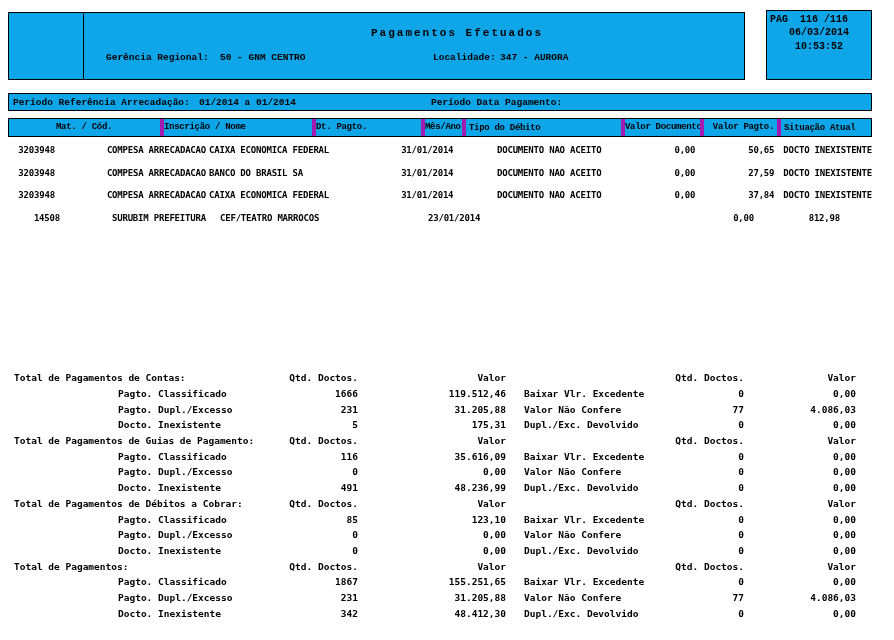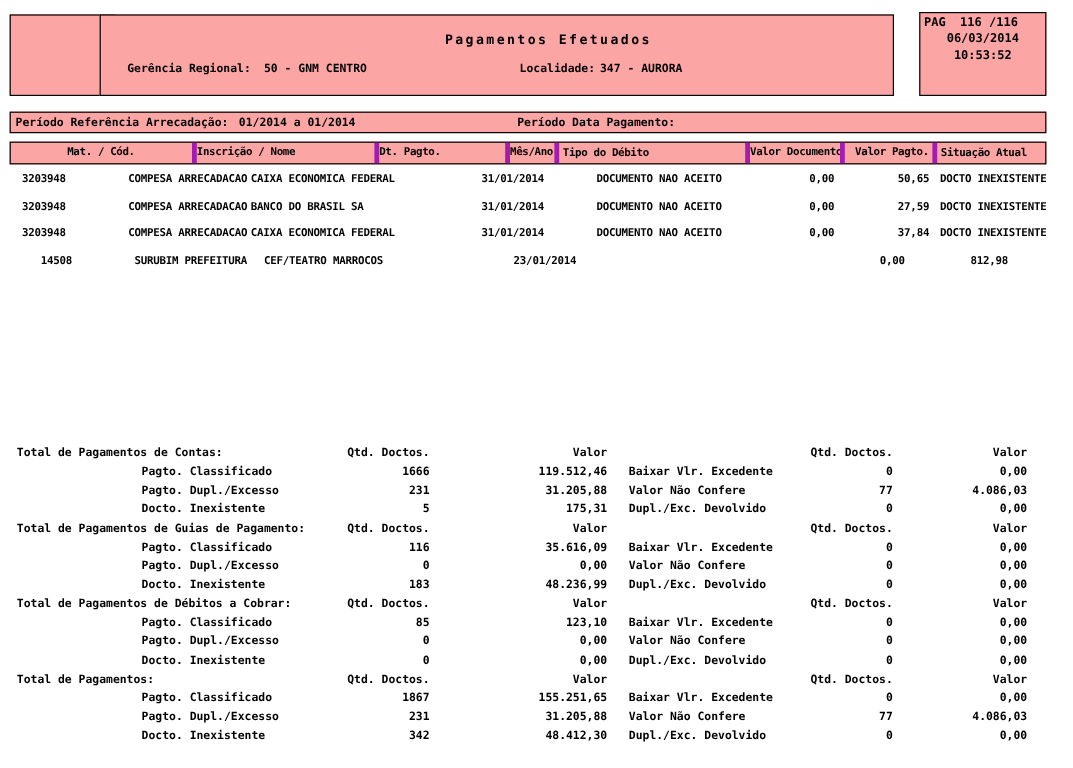--- a/index.html
+++ b/index.html
@@ -2,21 +2,21 @@
 <html><head>
 <meta charset="utf-8">
 <style>
   * { margin:0; padding:0; box-sizing:border-box; }
   html,body { background:#fff; }
   body {
     width:894px; height:640px; position:relative; overflow:hidden;
     font-family:"DejaVu Sans Mono","Liberation Mono",monospace;
     color:#000; font-weight:bold;
   }
-  .box { position:absolute; border:1px solid #000; background:#fca5a5; }
+  .box { position:absolute; border:1px solid #000; background:#0ea5e9;font-family:Liberation Mono, monospace; }
 
   
   #hdr-left  { left:8px;  top:12px; width:88px;  height:68px; }
   #hdr-mid   { left:83px; top:12px; width:662px; height:68px; }
   #hdr-right { left:766px;top:10px; width:106px; height:70px; }
   #title { position:absolute; top:14px; left:0; right:0; text-align:center;
            font-size:11px; letter-spacing:2px; text-indent:86px; white-space:nowrap; }
   .h2span { position:absolute; top:39px; font-size:9.5px; white-space:nowrap; }
   #ger-label { left:22px; } #ger-value { left:136px; }
   #loc-label { left:349px; } #loc-value { left:416px; }
@@ -193,21 +193,21 @@
     <div class="srow">
       <div class="s1 lab">Pagto. Dupl./Excesso</div>
       <div class="s2">0</div>
       <div class="s3">0,00</div>
       <div class="s4">Valor Não Confere</div>
       <div class="s5">0</div>
       <div class="s6">0,00</div>
     </div>
     <div class="srow">
       <div class="s1 lab">Docto. Inexistente</div>
-      <div class="s2">183</div>
+      <div class="s2">491</div>
       <div class="s3">48.236,99</div>
       <div class="s4">Dupl./Exc. Devolvido</div>
       <div class="s5">0</div>
       <div class="s6">0,00</div>
     </div>
   </div>
 
   <div class="tblock">
     <div class="srow shead">
       <div class="s1">Total de Pagamentos de Débitos a Cobrar:</div>

